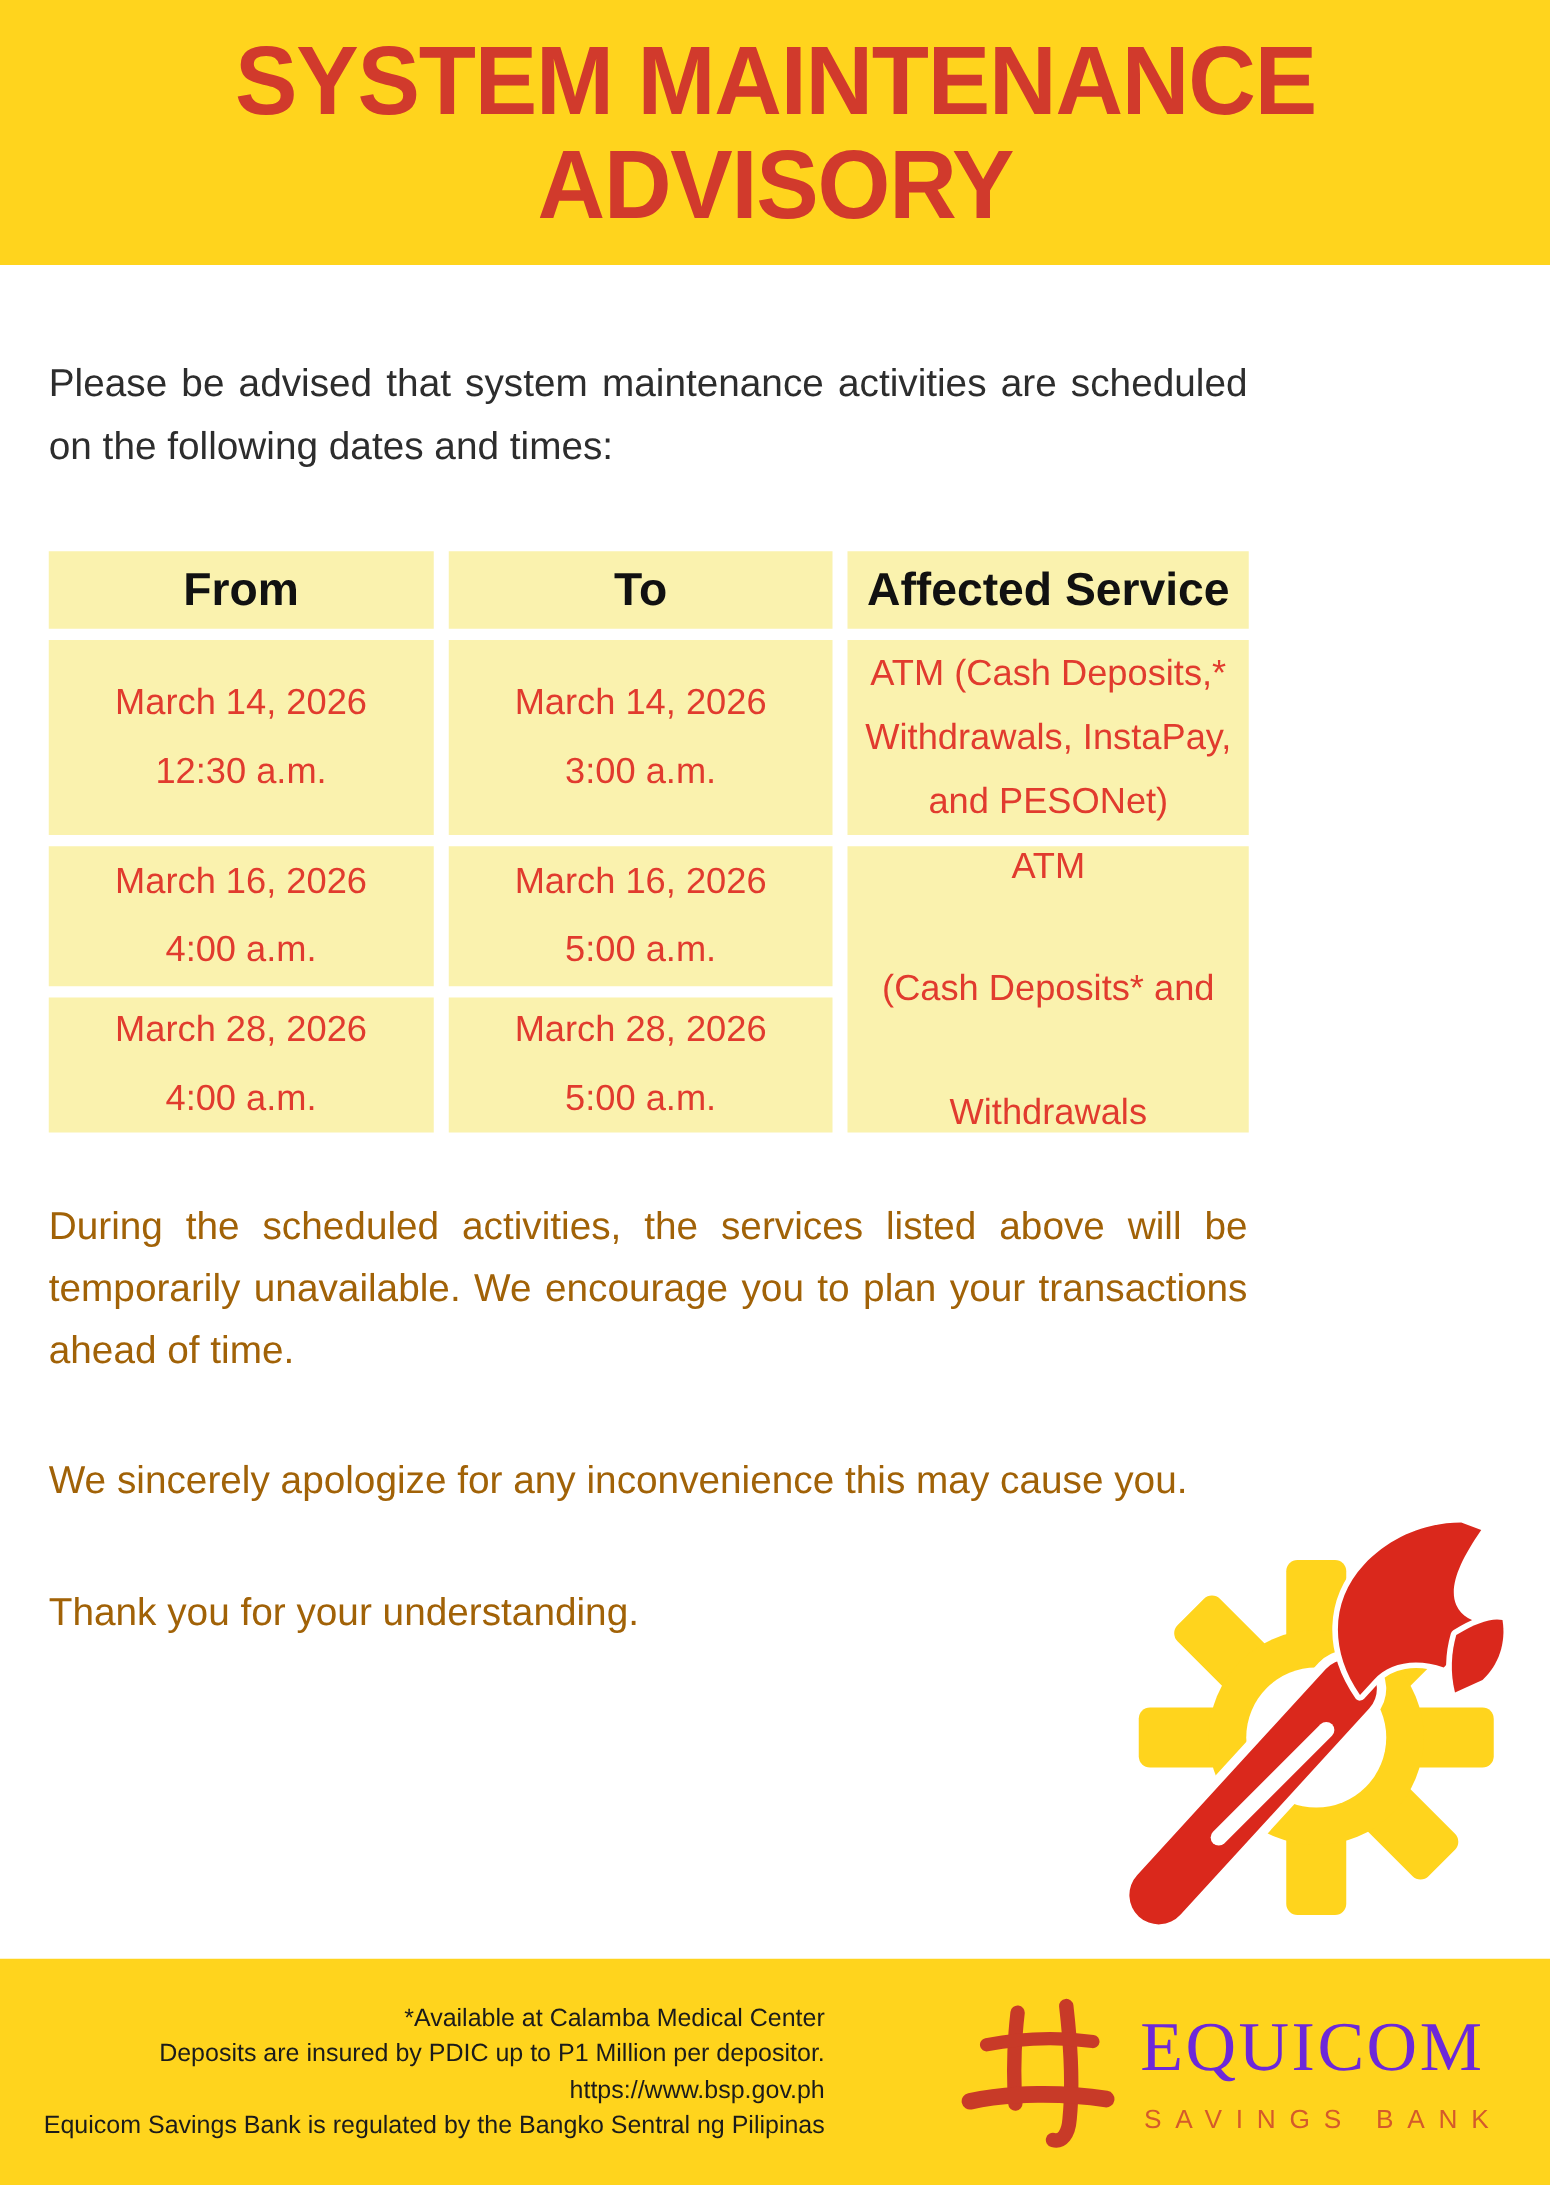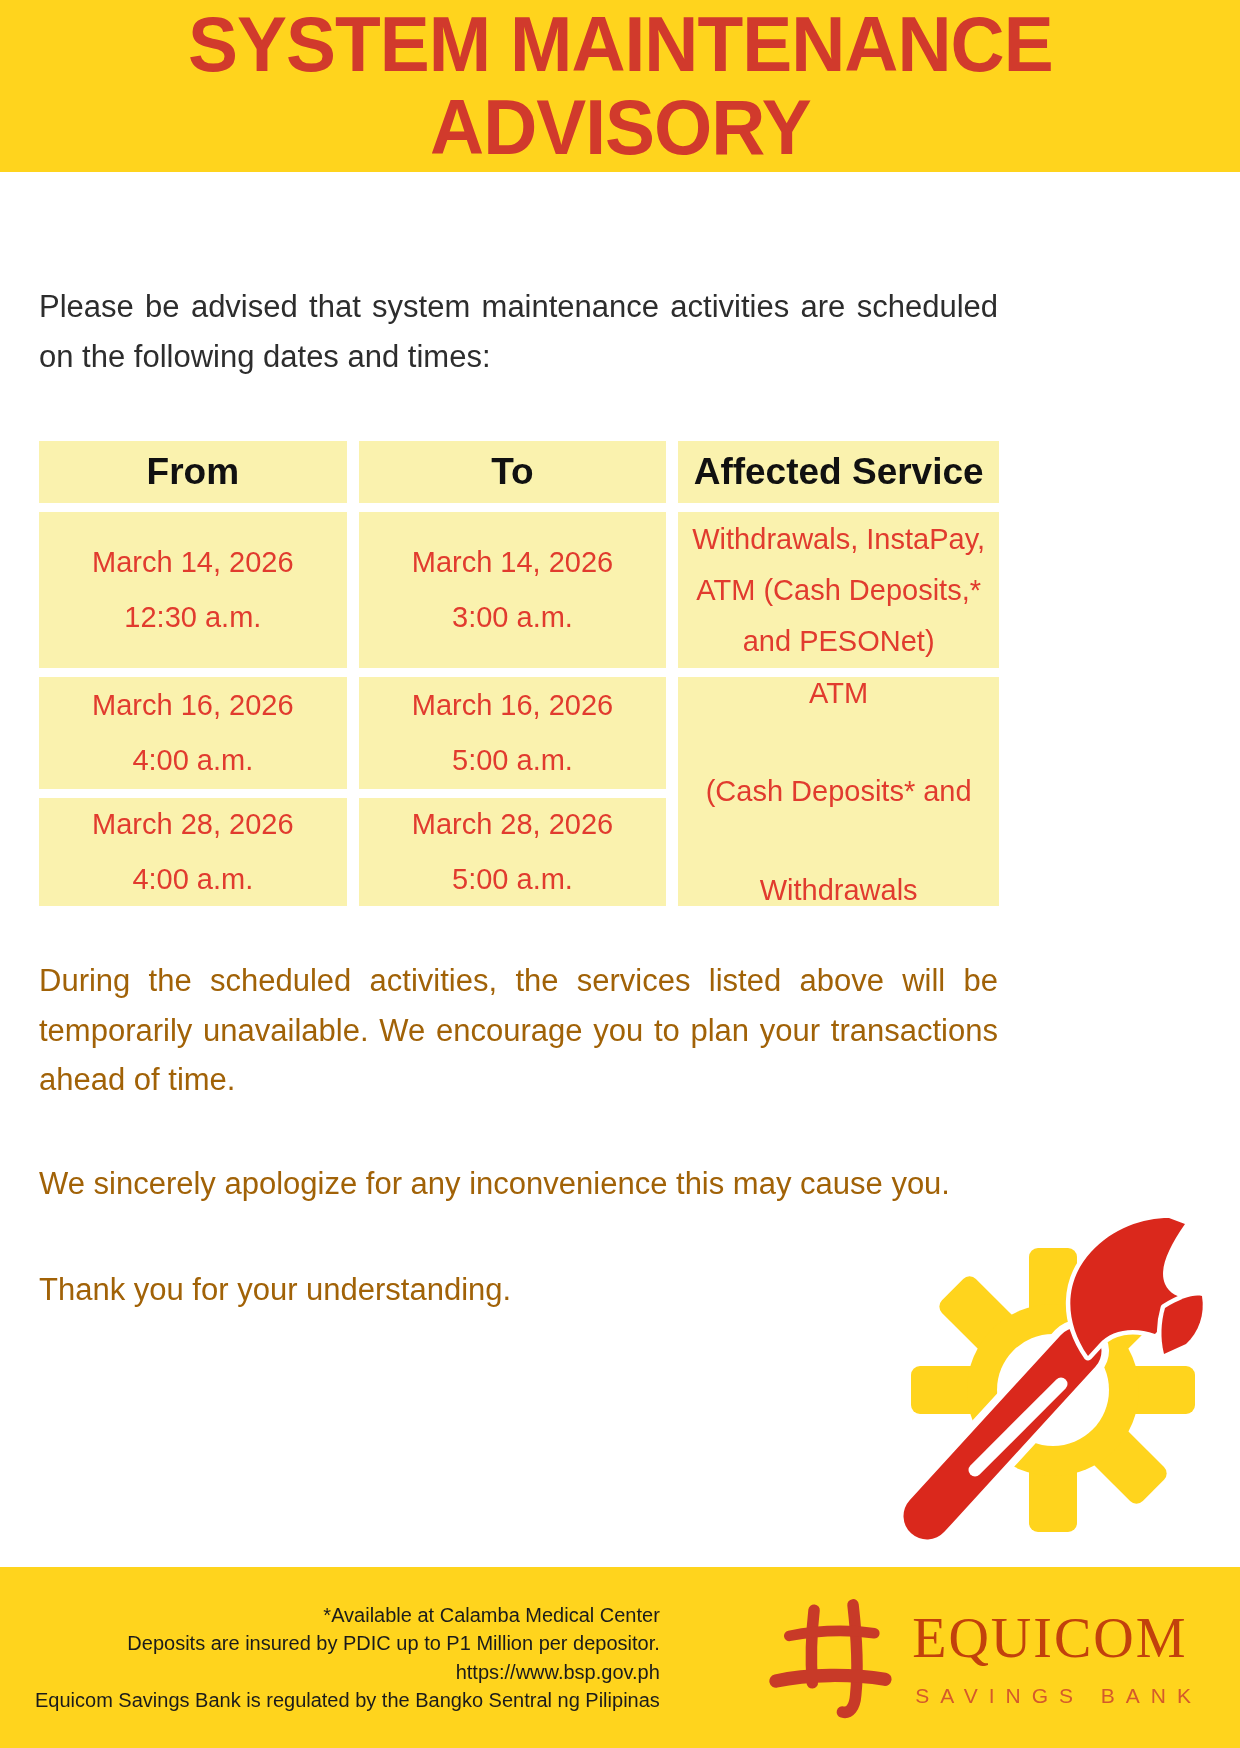--- a/index.html
+++ b/index.html
@@ -5,21 +5,21 @@
   html,body{margin:0;padding:0;background:#ffffff;}
   .page{
     position:relative;
     width:1240px;height:1748px;
     background:#ffffff;
     font-family:"Liberation Sans", sans-serif;
     overflow:hidden;
   }
   
   .banner{
-    position:absolute;top:0;left:0;width:1240px;height:172px;
+    position:absolute;top:0;left:0;width:1240px;height:212px;
     background:#FFD41D;
     display:flex;align-items:center;justify-content:center;
   }
   .title{
     text-align:center;
     font-weight:800;
     font-size:78px;
     line-height:1.07;
     letter-spacing:-1px;
     color:#D13A2C;
@@ -82,21 +82,21 @@
   }
   .notes{
     font-size:20px;color:#1b1b1b;line-height:1.42;
   }
   .logo{
     display:flex;align-items:center;gap:20px;margin-right:4px;
   }
   .logo-text{display:flex;flex-direction:column;align-items:flex-start;}
   .brand-name{
     font-family:"Liberation Serif", serif;
-    font-size:56px;font-weight:400;color:#c2410c;
+    font-size:56px;font-weight:400;color:#6d28d9;
     letter-spacing:2px;line-height:1.0;
   }
   .brand-tagline{
     margin-top:19px;
     font-size:21px;color:#D45A2B;
     letter-spacing:11px;line-height:1;
     padding-left:3px;
   }
 </style>
 </head>
@@ -123,22 +123,22 @@
 
       <div class="cell data">
         <span>March 14, 2026</span>
         <span>12:30 a.m.</span>
       </div>
       <div class="cell data">
         <span>March 14, 2026</span>
         <span>3:00 a.m.</span>
       </div>
       <div class="cell data service1">
+        <span>ATM (Cash Deposits,*</span>
         <span>Withdrawals, InstaPay,</span>
-        <span>ATM (Cash Deposits,*</span>
         <span>and PESONet)</span>
       </div>
 
       <div class="cell data">
         <span>March 16, 2026</span>
         <span>4:00 a.m.</span>
       </div>
       <div class="cell data">
         <span>March 16, 2026</span>
         <span>5:00 a.m.</span>

